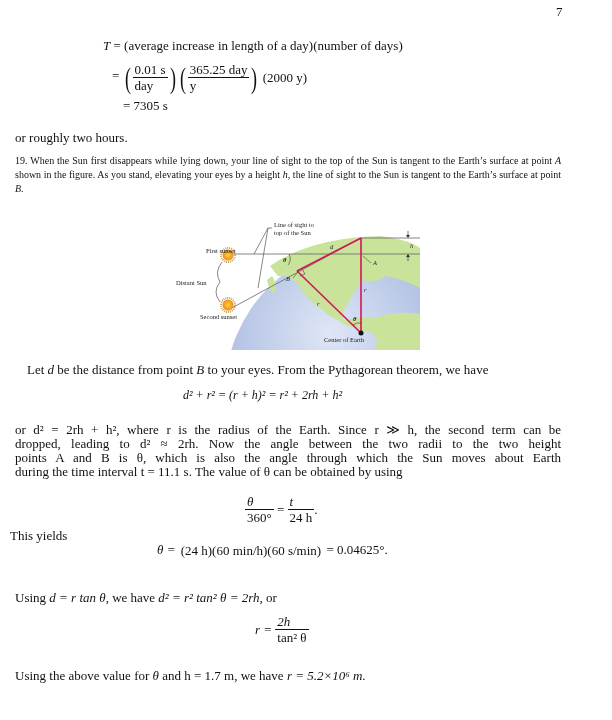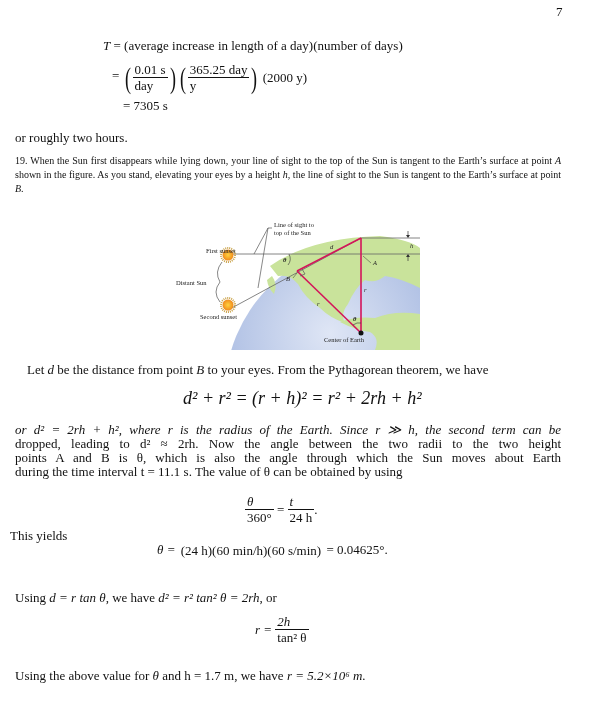--- a/index.html
+++ b/index.html
@@ -129,24 +129,24 @@
   <path d="M123,60 L127,55" stroke="#333" stroke-width="0.5" fill="none"></path>
   <text x="147" y="88" font-size="6.5" font-style="italic" fill="#222">r</text>
   <text x="194" y="74" font-size="6.5" font-style="italic" fill="#222">r</text>
   <text x="113" y="44" font-size="6.5" font-style="italic" font-weight="bold" fill="#222">θ</text>
   <text x="183" y="103" font-size="6.5" font-style="italic" font-weight="bold" fill="#222">θ</text>
 </svg>
 
 <div class="abs" style="left:15px; top:362px;margin-left:12px;">
   <span>Let </span><span class="i">d</span><span> be the distance from point </span><span class="i">B</span><span> to your eyes. From the Pythagorean theorem, we have</span>
 </div>
-<div class="abs i" style="left:183px; top:388px; font-size:18px;">d² + r² = (r + h)² = r² + 2rh + h²</div>
+<div class="abs i" style="left:183px; top:388px; font-size:12px;">d² + r² = (r + h)² = r² + 2rh + h²</div>
 
 <div class="abs" style="left:15px; top:423px; width:546px; line-height:14px;">
-  <div style="text-align:justify; text-align-last:justify;font-style:italic;">or d² = 2rh + h², where r is the radius of the Earth. Since r ≫ h, the second term can be</div>
+  <div style="text-align:justify; text-align-last:justify;">or d² = 2rh + h², where r is the radius of the Earth. Since r ≫ h, the second term can be</div>
   <div style="text-align:justify; text-align-last:justify;">dropped, leading to d² ≈ 2rh. Now the angle between the two radii to the two height</div>
   <div style="text-align:justify; text-align-last:justify;">points A and B is θ, which is also the angle through which the Sun moves about Earth</div>
   <div>during the time interval t = 11.1 s. The value of θ can be obtained by using</div>
 </div>
 
 <div class="abs eq" style="left:245px; top:494px;">
   <span class="frac">
     <span class="num i">θ</span>
     <span class="den">360°</span>
   </span>

